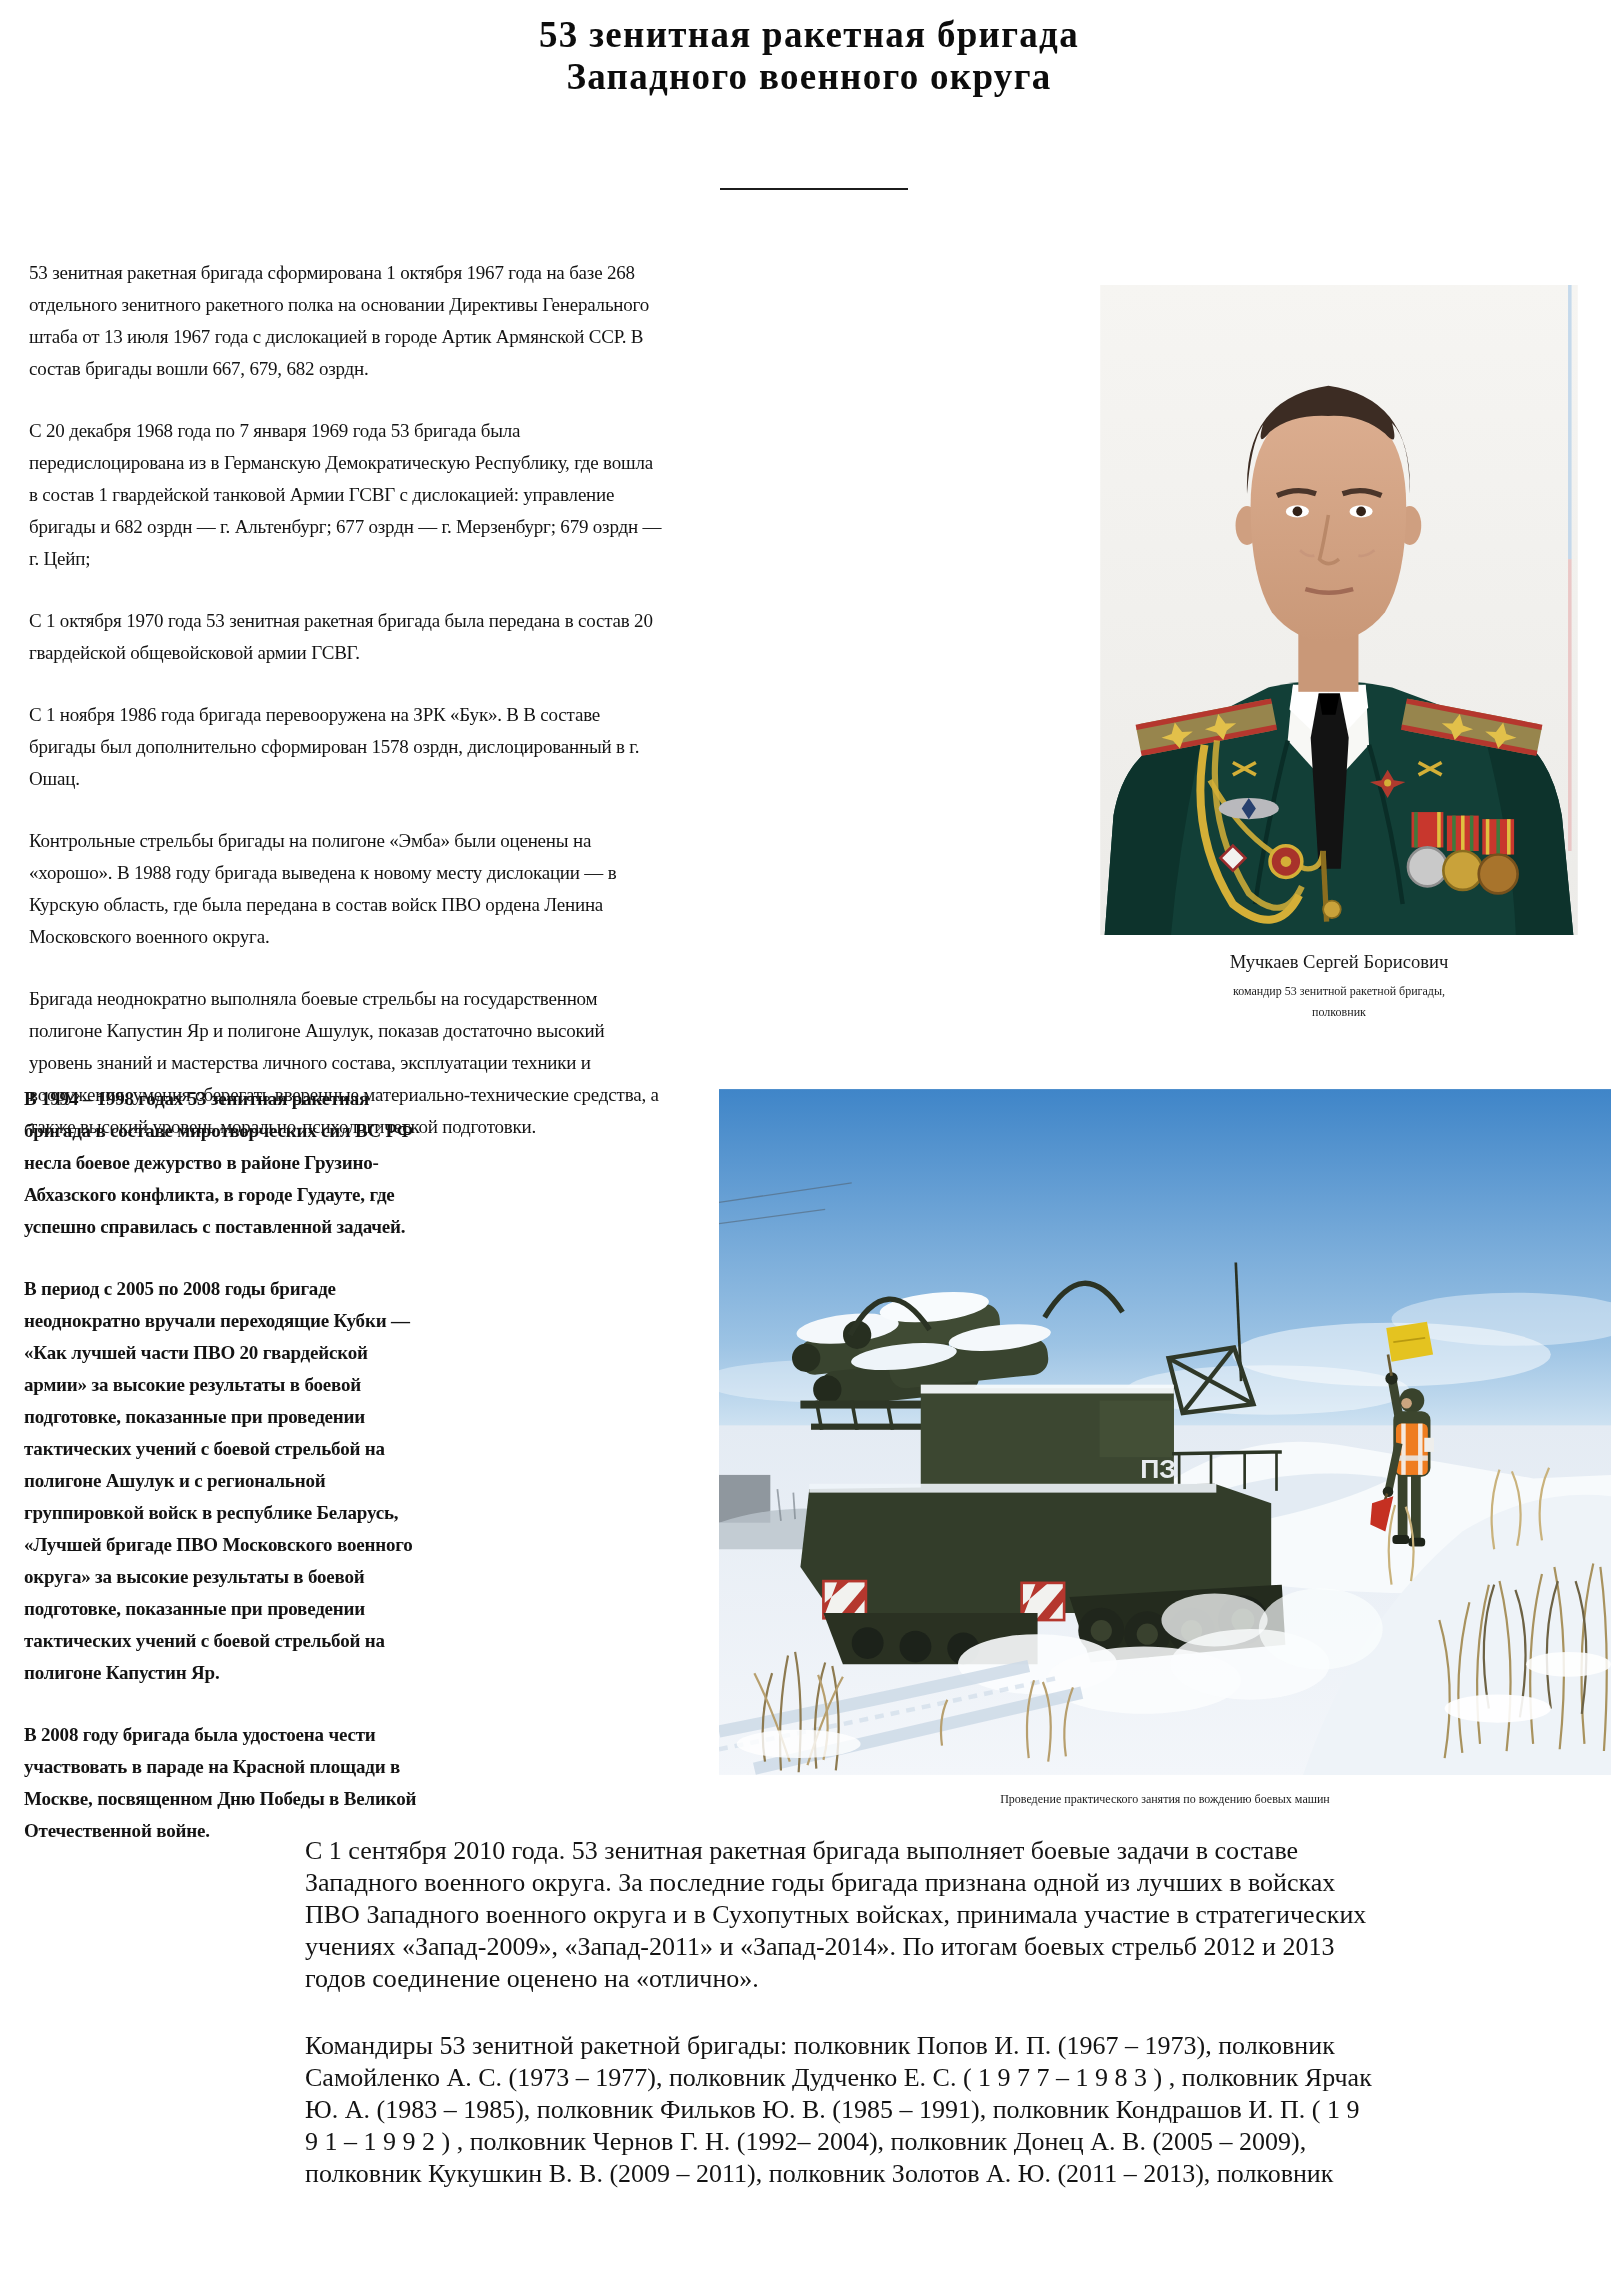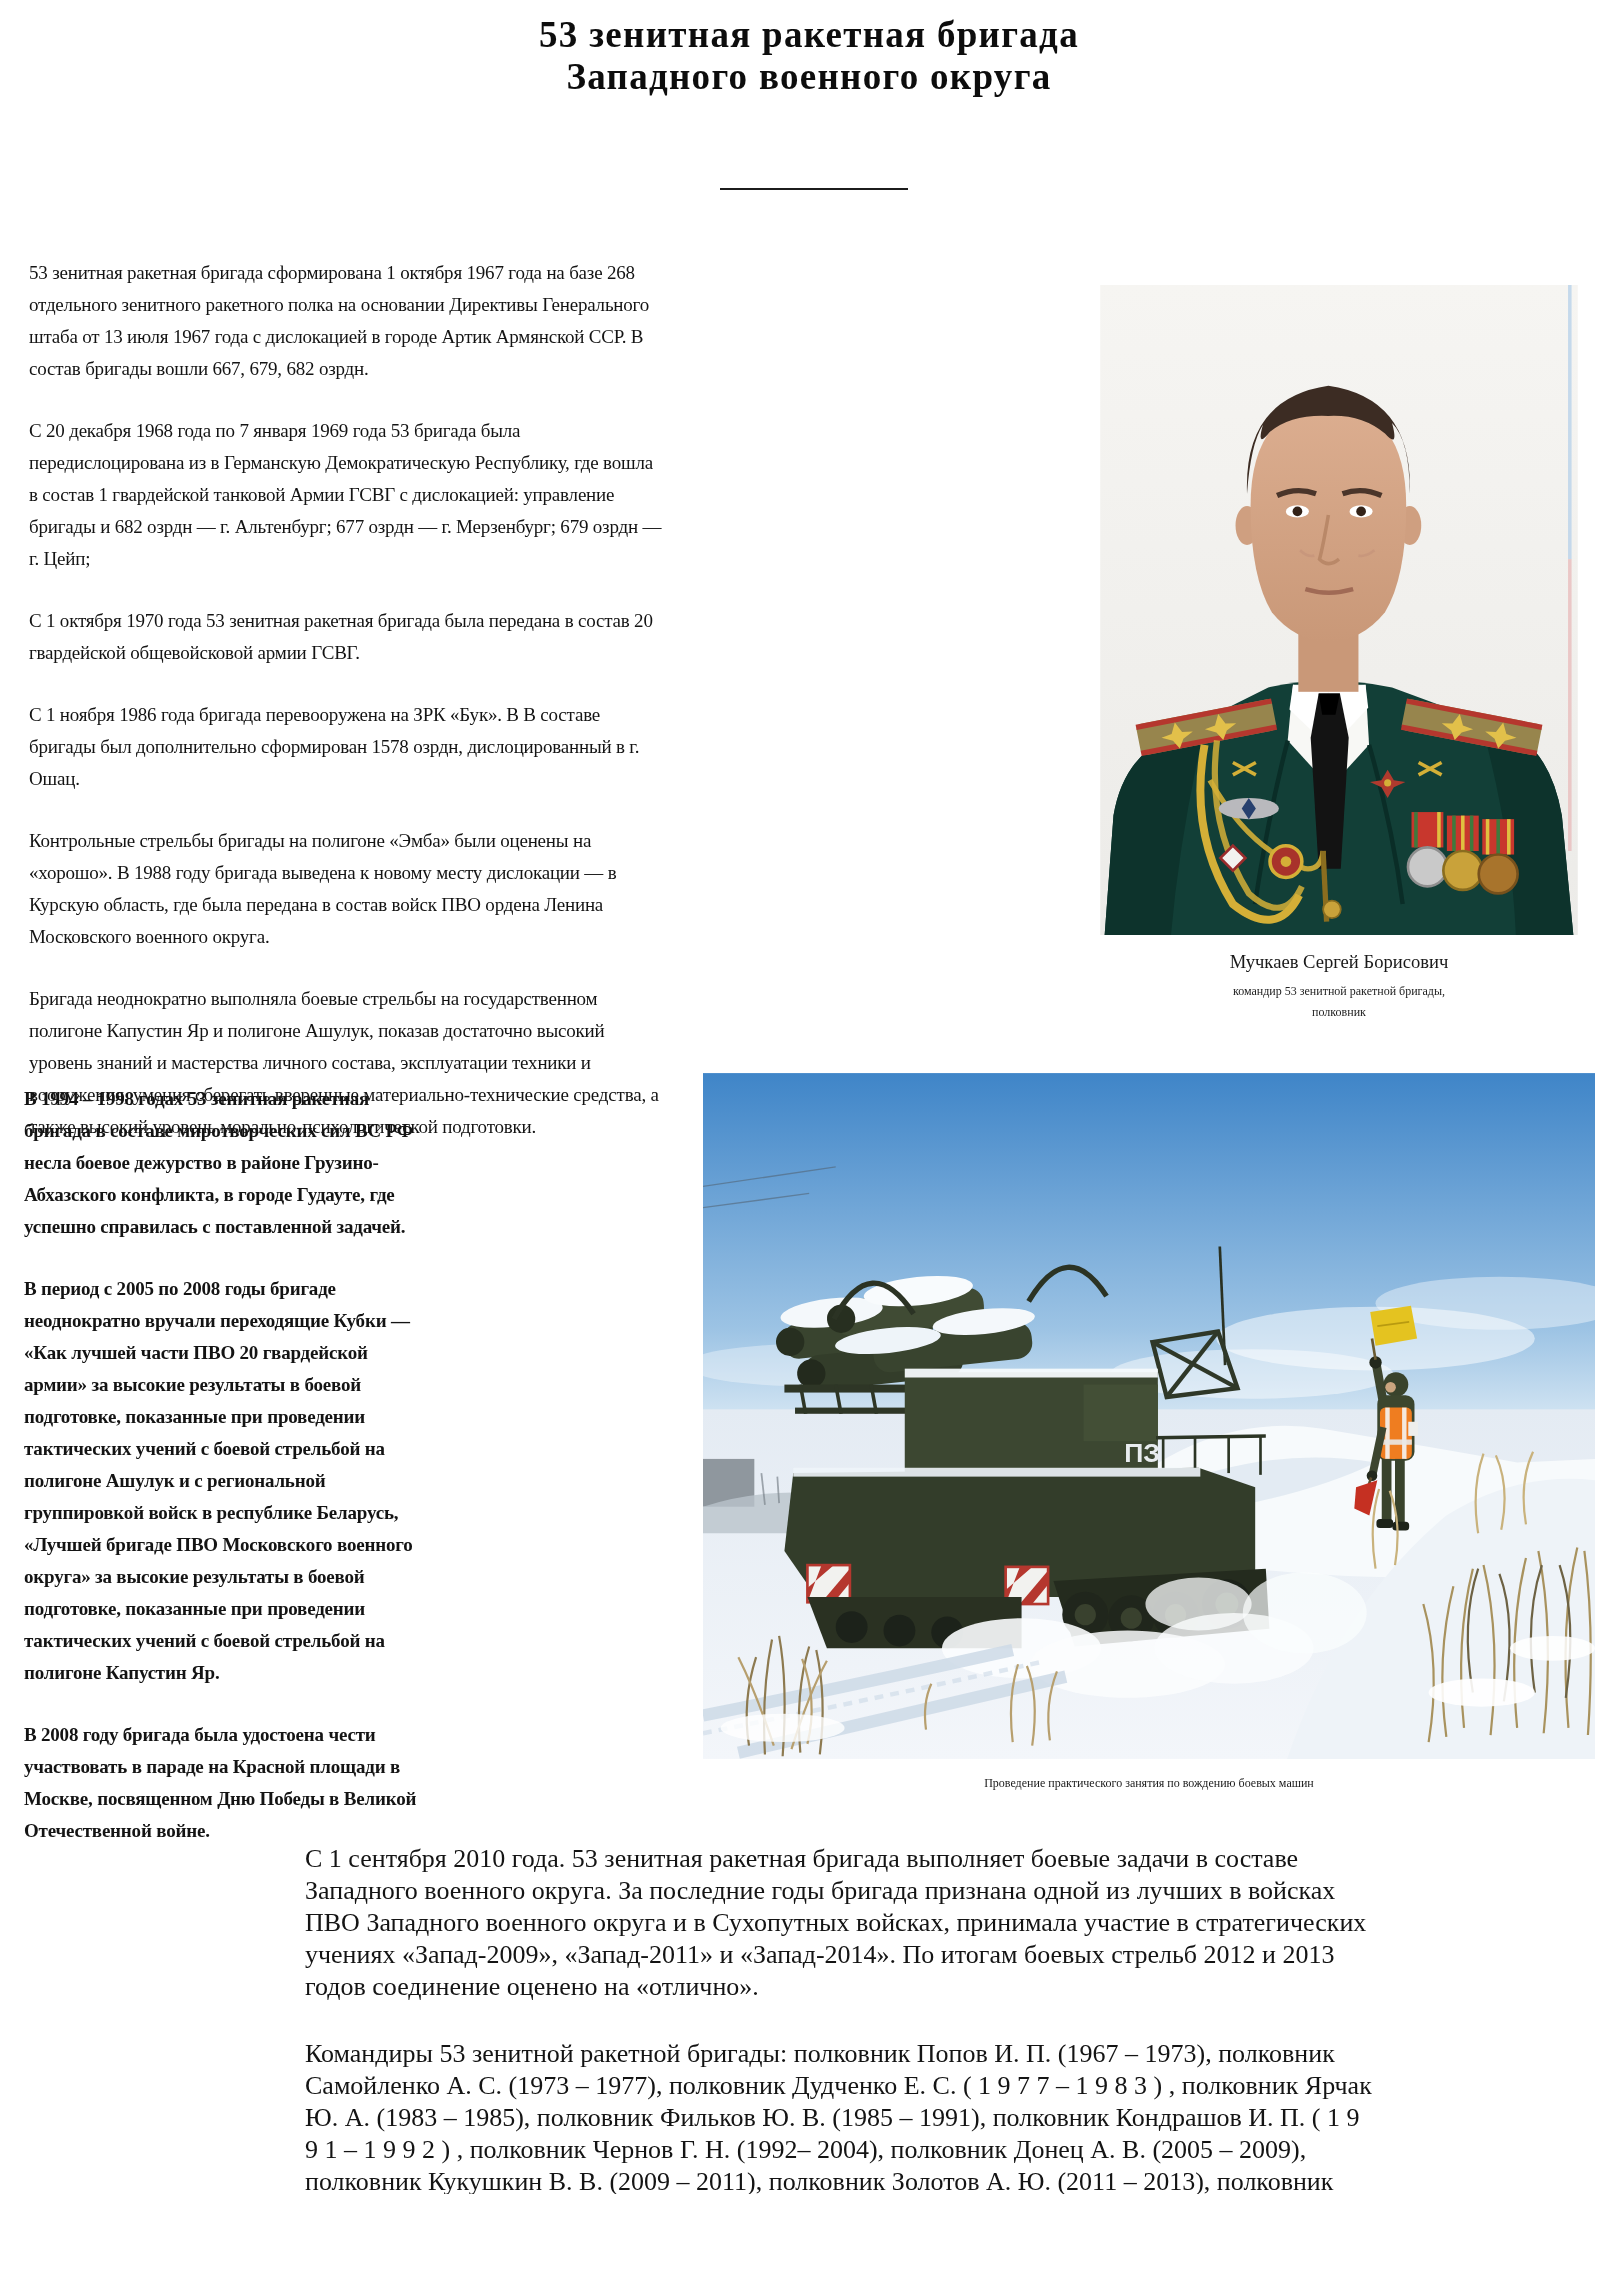--- a/index.html
+++ b/index.html
@@ -20,21 +20,21 @@
   }
   .divider{
     position:absolute;top:188px;left:720px;
     width:188px;height:1.8px;background:#1c1c1c;
   }
   .textcol{font-size:19px;line-height:32px;letter-spacing:-0.2px;text-align:left;}
   .textcol p{margin:0 0 30px 0;}
   .col1{position:absolute;left:29px;top:257px;width:633px;}
   .col2{position:absolute;left:24px;top:1083px;width:400px;font-weight:bold;}
   .col3{position:absolute;left:305px;top:1835px;width:1072px;font-size:26px;line-height:32px;letter-spacing:0;}
-  .col3 p{margin:8px 0 35px 0;}
+  .col3 p{margin:0 0 35px 0;}
   .figure{position:absolute;}
   .fig-portrait{left:1100px;top:285px;width:478px;}
   .fig-vehicle{left:703px;top:1073px;width:892px;}
   .figure svg{display:block;}
   .cap-name{margin-top:14px;text-align:center;font-size:18.6px;line-height:25px;color:#1a1a1a;}
   .cap-sub{margin-top:7px;text-align:center;font-size:12px;line-height:21px;color:#222;}
   .cap-sub2{margin-top:0;text-align:center;font-size:12px;line-height:21px;color:#222;}
   .cap-vehicle{margin-top:13.3px;text-align:center;font-size:12px;line-height:23px;color:#1a1a1a;}
 </style>
 </head>
@@ -183,21 +183,21 @@
       <div class="cap-sub2">полковник</div>
     </figcaption>
   </figure>
 
   <div class="textcol col2">
       <p>В 1994 – 1998 годах 53 зенитная ракетная бригада в составе миротворческих сил ВС РФ несла боевое дежурство в районе Грузино-Абхазского конфликта, в городе Гудауте, где успешно справилась с поставленной задачей.</p>
       <p>В период с 2005 по 2008 годы бригаде неоднократно вручали переходящие Кубки — «Как лучшей части ПВО 20 гвардейской армии» за высокие результаты в боевой подготовке, показанные при проведении тактических учений с боевой стрельбой на полигоне Ашулук и с региональной группировкой войск в республике Беларусь, «Лучшей бригаде ПВО Московского военного округа» за высокие результаты в боевой подготовке, показанные при проведении тактических учений с боевой стрельбой на полигоне Капустин Яр.</p>
       <p>В 2008 году бригада была удостоена чести участвовать в параде на Красной площади в Москве, посвященном Дню Победы в Великой Отечественной войне.</p>
     </div>
 
-  <figure class="figure fig-vehicle" style="margin:0">
+  <figure class="figure fig-vehicle" style="margin:16px">
     <svg width="892" height="686" viewBox="0 0 1008 775" role="img">
       <defs>
         <linearGradient id="skyGrad" x1="0" y1="0" x2="0" y2="1">
           <stop offset="0" stop-color="#3f85c8"></stop>
           <stop offset="0.72" stop-color="#9cc3e4"></stop>
           <stop offset="1" stop-color="#d8e8f4"></stop>
         </linearGradient>
         <linearGradient id="snowGrad" x1="0" y1="0" x2="0" y2="1">
           <stop offset="0" stop-color="#e4ebf3"></stop>
           <stop offset="1" stop-color="#f3f6fa"></stop>

